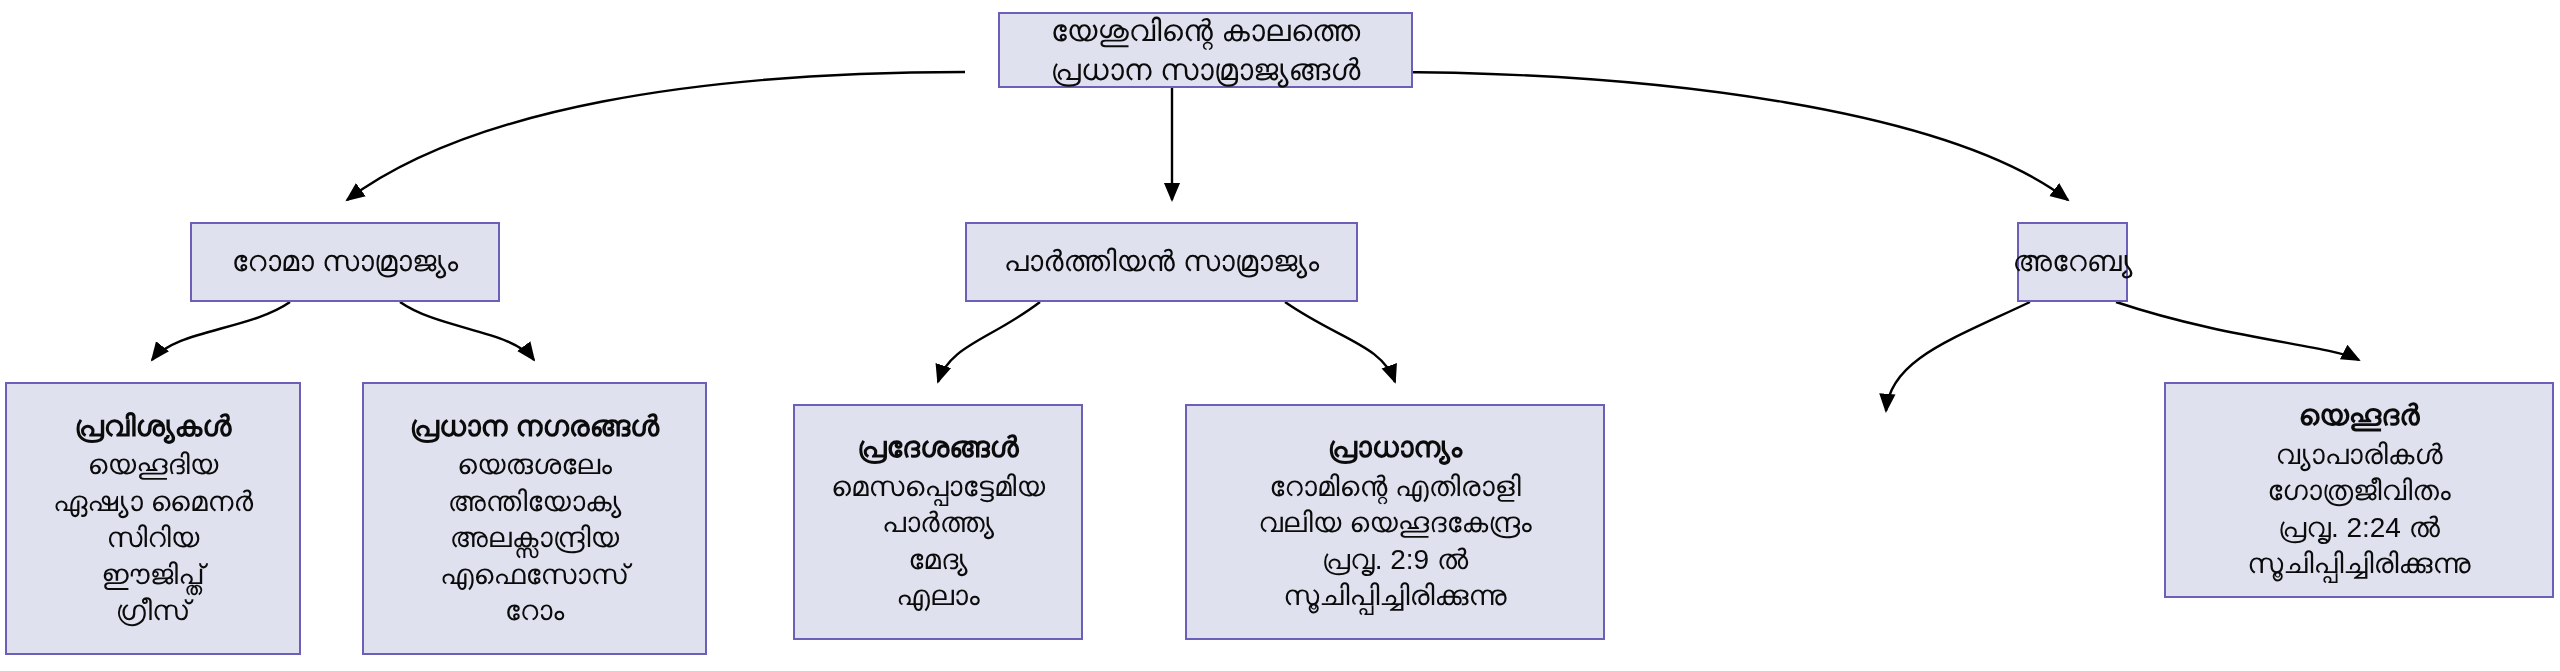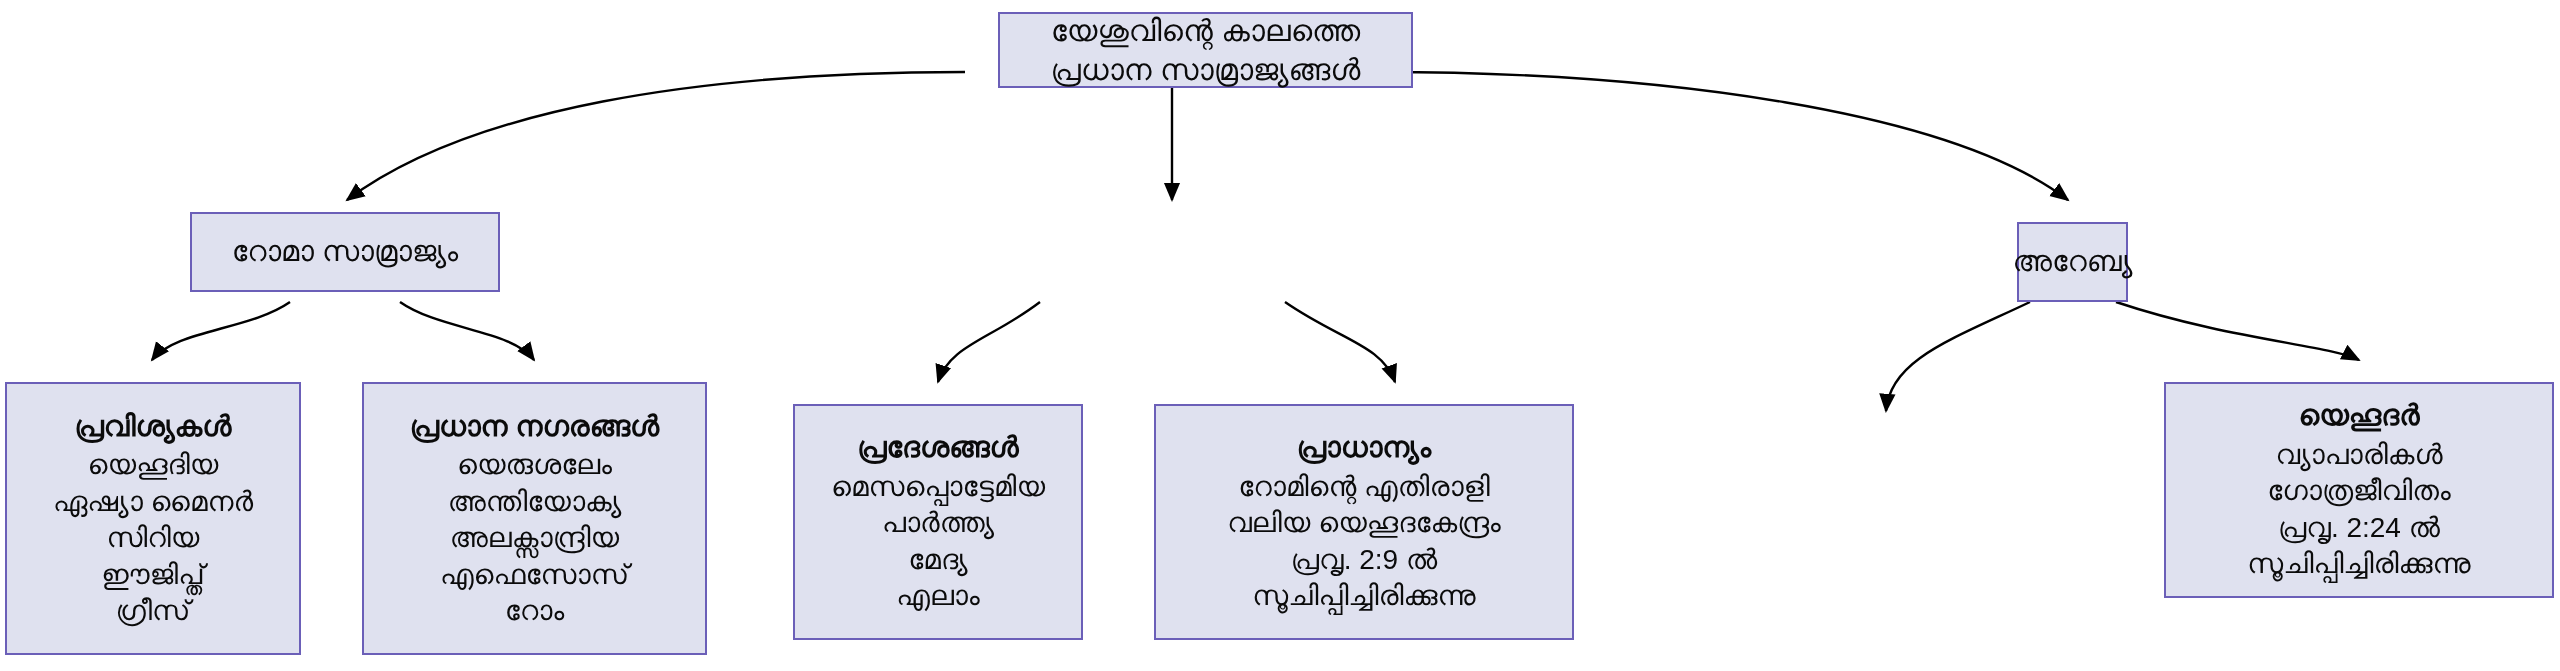--- a/index.html
+++ b/index.html
@@ -25,29 +25,29 @@
     text-align:center;
     color:#0b0b0b;
     line-height:1.30;
   }
   .node .ttl{font-weight:bold;}
   .node .ln{font-weight:normal;white-space:nowrap;}
 
   
   .n-root{left:965px;top:12px;width:415px;height:76px;font-size:30px;margin-left:33px;}
   .n-root .ln{font-weight:normal;}
-  .n-rome{left:190px;top:212px;width:310px;height:80px;font-size:29px;}
+  .n-rome{left:190px;top:222px;width:310px;height:80px;font-size:29px;}
   .n-parth{left:965px;top:222px;width:393px;height:80px;font-size:29px;}
   .n-arab{left:2017px;top:222px;width:111px;height:80px;font-size:29px;}
 
   
   .n-prov{left:5px;top:382px;width:296px;height:273px;font-size:28px;}
   .n-cities{left:362px;top:382px;width:345px;height:273px;font-size:28px;}
   .n-regions{left:793px;top:404px;width:290px;height:236px;font-size:28px;}
-  .n-signif{left:1154px;top:404px;width:420px;height:236px;font-size:28px;}
+  .n-signif{left:1185px;top:404px;width:420px;height:236px;font-size:28px;}
   .n-status{left:1686px;top:433px;width:400px;height:177px;font-size:28px;}
   .n-jews{left:2164px;top:382px;width:390px;height:216px;font-size:28px;}
 
   .n-prov .ttl,.n-cities .ttl,.n-regions .ttl,
   .n-signif .ttl,.n-status .ttl,.n-jews .ttl{font-size:29px;margin-bottom:2px;}
 </style>
 </head>
 <body>
 
 <div id="diagram">
@@ -77,20 +77,23 @@
     </g>
   </svg>
 
   <div class="node n-root">
     <div class="ln">യേശുവിന്റെ കാലത്തെ</div>
     <div class="ln">പ്രധാന സാമ്രാജ്യങ്ങൾ</div>
   </div>
 
   <div class="node n-rome">
     <div class="ln">റോമാ സാമ്രാജ്യം</div>
+  </div>
+  <div class="node n-parth">
+    <div class="ln">പാർത്തിയൻ സാമ്രാജ്യം</div>
   </div>
   <div class="node n-arab">
     <div class="ln">അറേബ്യ</div>
   </div>
 
   <div class="node n-cities">
     <div class="ttl">പ്രധാന നഗരങ്ങൾ</div>
     <div class="ln">യെരുശലേം</div>
     <div class="ln">അന്തിയോക്യ</div>
     <div class="ln">അലക്സാന്ദ്രിയ</div>

